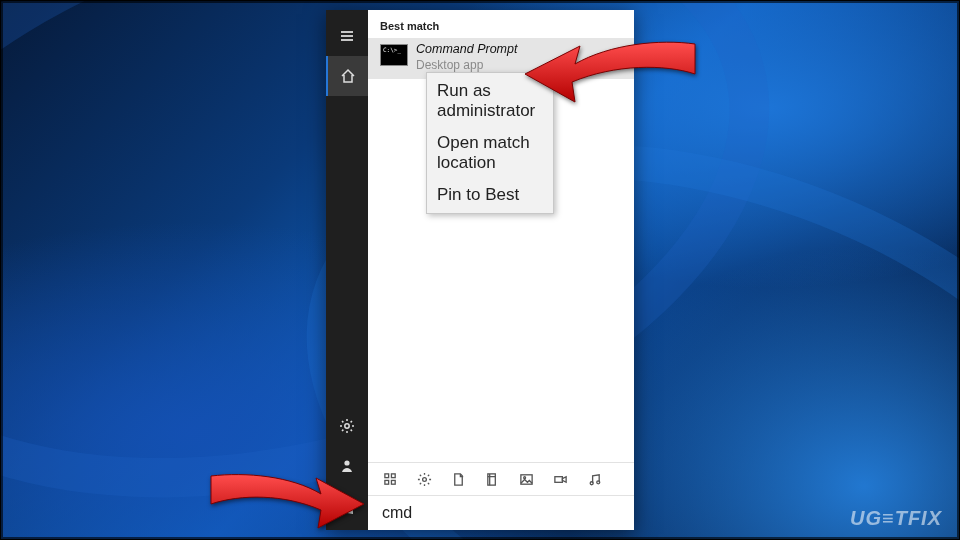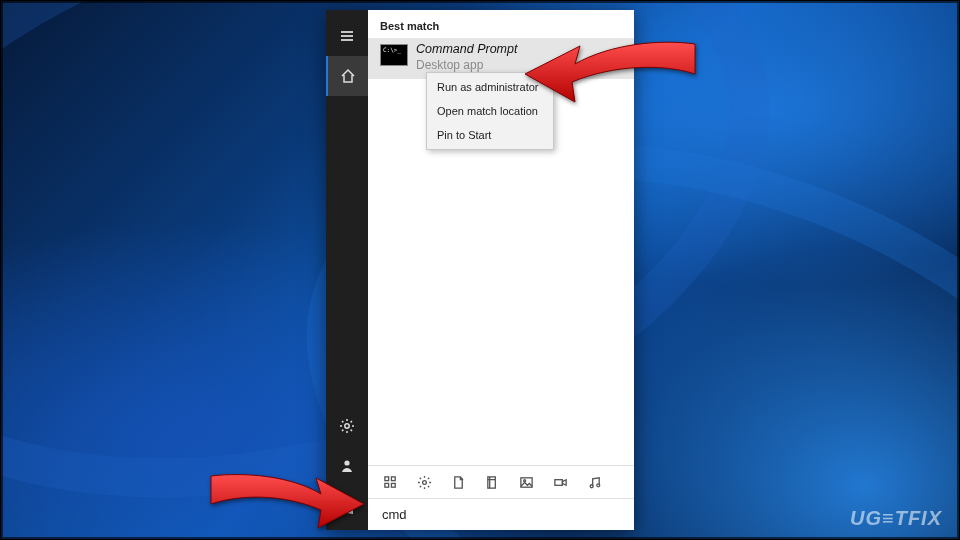--- a/index.html
+++ b/index.html
@@ -60,35 +60,35 @@
   .result-texts { display:flex; flex-direction:column; line-height:1.25;}
   .result-title { font-size:12.5px; color:#111;font-style:italic;}
   .result-sub { font-size:12px; color:#8a8a8a;}
 
   .context-menu {
     position:absolute; left:58px; top:62px;
     width:128px; background:#f2f2f2; border:1px solid #c8c8c8;
     box-shadow:2px 2px 6px rgba(0,0,0,.25);
     padding:2px 0;
   }
-  .ctx-item { font-size:11px; color:#222; padding:6px 10px; cursor:pointer;}
+  .ctx-item { font-size:17px; color:#222; padding:6px 10px; cursor:pointer;}
 
   .filter-row {
     margin-top:auto;
     border-top:1px solid #e2e2e2;
     display:flex; gap:18px; padding:8px 14px;
     color:#555;
   }
   .filter-row .ficon{width:16px;height:16px; display:flex;align-items:center;justify-content:center; cursor:pointer;}
   .filter-row svg{width:15px;height:15px; stroke:#555; fill:none; stroke-width:1.4;}
 
   .search-box {
     border-top:1px solid #e2e2e2;
     padding:8px 14px;
-    font-size:13px; color:#222;
+    font-size:16px; color:#222;
   }
 
   
   .arrow {
     position:absolute; filter: drop-shadow(1px 2px 2px rgba(0,0,0,.5));
   }
   .arrow svg { display:block; }
   .arrow-top { left:520px; top:34px; }
   .arrow-bottom { left:206px; top:468px; }
 
@@ -145,21 +145,21 @@
       <div class="cmd-icon"></div>
       <div class="result-texts">
         <div class="result-title">Command Prompt</div>
         <div class="result-sub">Desktop app</div>
       </div>
     </div>
 
     <div class="context-menu">
       <div class="ctx-item">Run as administrator</div>
       <div class="ctx-item">Open match location</div>
-      <div class="ctx-item">Pin to Start</div>
+      <div class="ctx-item">Pin to Best</div>
     </div>
 
     <div class="filter-row">
       <span class="ficon">
           <svg viewBox="0 0 16 16">
             <rect x="2" y="2" width="4" height="4"></rect>
             <rect x="9" y="2" width="4" height="4"></rect>
             <rect x="2" y="9" width="4" height="4"></rect>
             <rect x="9" y="9" width="4" height="4"></rect>
           </svg>

